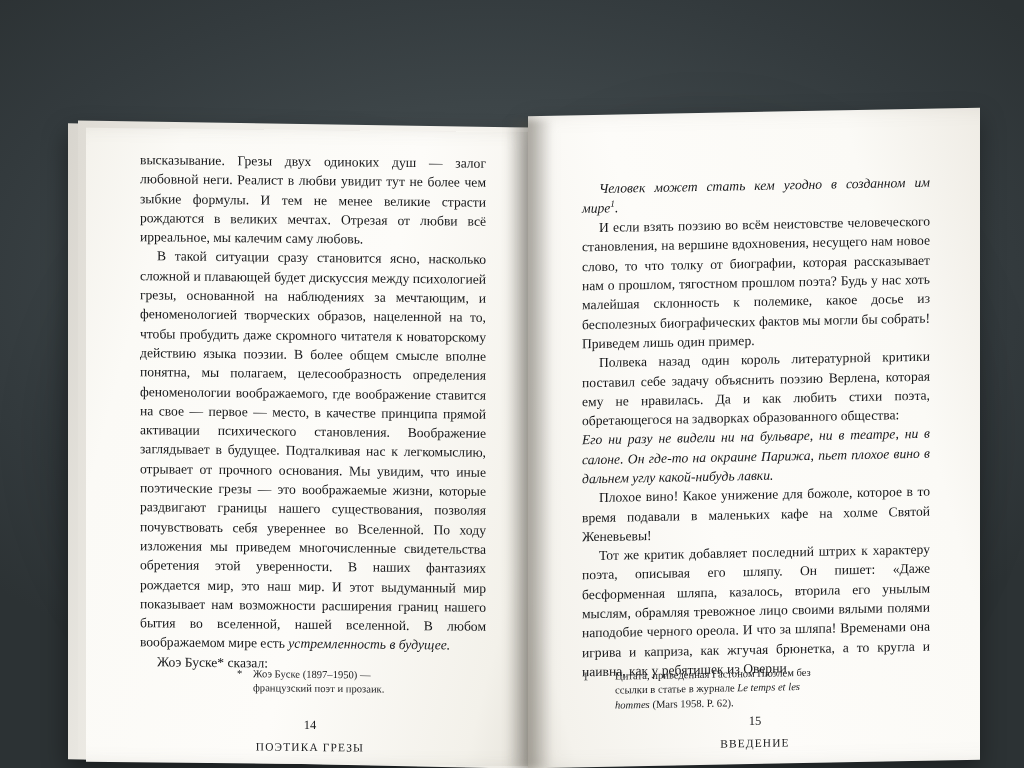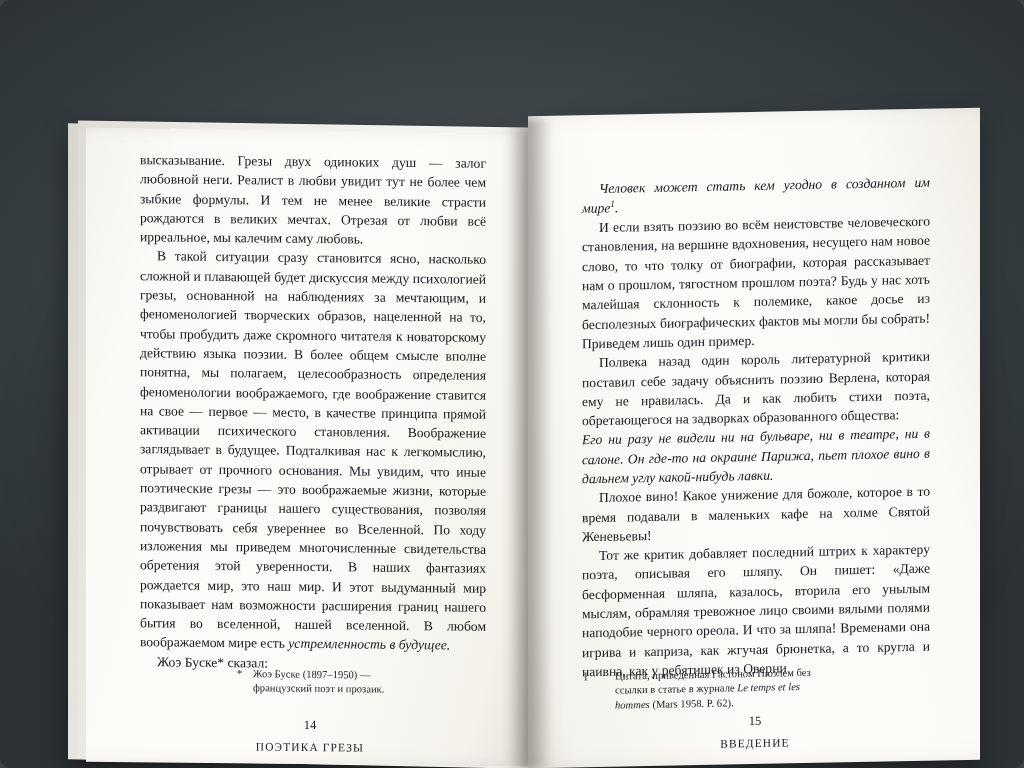--- a/index.html
+++ b/index.html
@@ -13,21 +13,20 @@
     background: #3a4245;
     font-family: "Liberation Serif", serif;
   }
 
   .scene {
     position: relative;
     width: 1024px;
     height: 768px;
     background:
       radial-gradient(ellipse 700px 420px at 48% 38%, #4a5255 0%, #3d4548 45%, #333a3d 75%, #2c3234 100%);
-    border-radius: 10px;
   }
 
   
   .shadow-left {
     position: absolute;
     left: 10px;
     top: 120px;
     width: 520px;
     height: 640px;
     background: radial-gradient(ellipse at 60% 50%, rgba(0,0,0,0.55) 0%, rgba(0,0,0,0.0) 70%);

